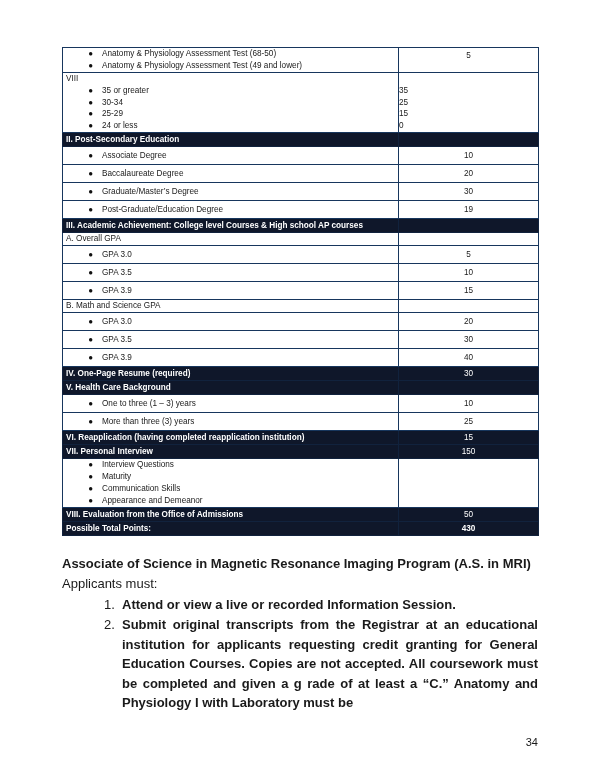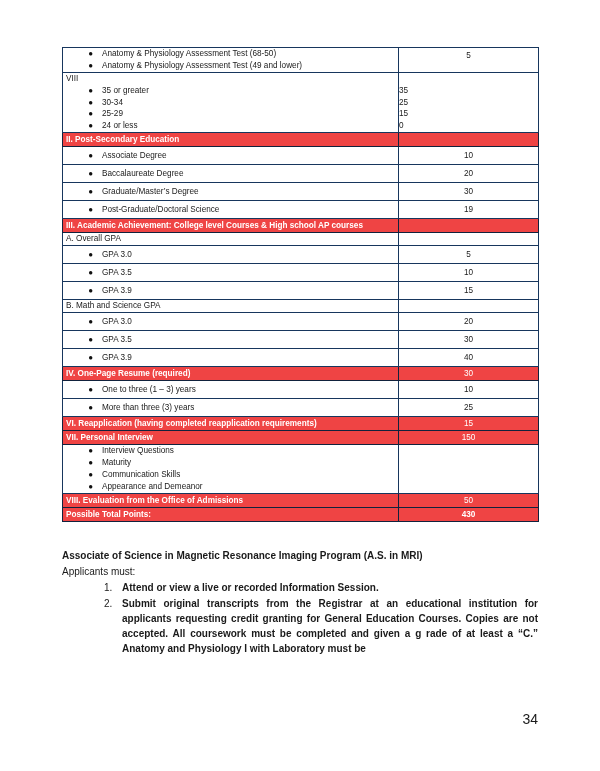--- a/index.html
+++ b/index.html
@@ -80,42 +80,42 @@
   }
   td.stack-pts {
     text-align: left;
     padding: 2px 0;
     line-height: 1.45;
   }
   td.stack-pts div { line-height: 1.45; }
 
   
   tr.section td {
-    background: #ef4444;
+    background: #0f172a;
     color: #ffffff;
     font-weight: bold;
     border-color: #11223d;
   }
   tr.section td.label {
     padding: 2px 4px 2px 3px;
   }
   tr.section td.pts {
     text-align: center;
     padding: 2px 0;
     font-weight: normal;
   }
   tr.section td.pts.bold { font-weight: bold; }
 
   
   td.tall { height: 17px; }
 
   
   .body-copy {
-    margin-top: 26px;
-    font-size: 10px;
+    margin-top: 18px;
+    font-size: 13px;
     line-height: 1.5;
   }
   .body-copy .heading {
     font-weight: bold;
     margin-bottom: 1px;
   }
   .body-copy .lead {
     margin-bottom: 1px;
   }
   ol.req-list {
@@ -137,22 +137,22 @@
   ol.req-list > li .item-text {
     flex: 1 1 auto;
     text-align: justify;
     font-weight: bold;
   }
 
   
   .page-number {
     position: absolute;
     right: 62px;
-    bottom: 44px;
-    font-size: 14px;
+    bottom: 23px;
+    font-size: 11px;
     color: #1a1a1a;
   }
 </style>
 </head>
 <body>
 
 <div class="page">
 
   <table class="score-table">
     <colgroup>
@@ -229,21 +229,21 @@
               <span class="dot">●</span>
               <span class="txt">Graduate/Master’s Degree</span>
             </div>
           </td>
           <td class="pts">30</td>
         </tr>
         <tr>
           <td class="label tall">
             <div class="bullet-line">
               <span class="dot">●</span>
-              <span class="txt">Post-Graduate/Doctoral Science</span>
+              <span class="txt">Post-Graduate/Education Degree</span>
             </div>
           </td>
           <td class="pts">19</td>
         </tr>
         <tr class="section">
           <td class="label">III. Academic Achievement: College level Courses &amp; High school AP courses</td>
           <td class="pts"></td>
         </tr>
         <tr>
           <td class="label">
@@ -308,40 +308,44 @@
               <span class="dot">●</span>
               <span class="txt">GPA 3.9</span>
             </div>
           </td>
           <td class="pts">40</td>
         </tr>
         <tr class="section">
           <td class="label">IV. One-Page Resume (required)</td>
           <td class="pts">30</td>
         </tr>
+        <tr class="section">
+          <td class="label">V. Health Care Background</td>
+          <td class="pts"></td>
+        </tr>
         <tr>
           <td class="label tall">
             <div class="bullet-line">
               <span class="dot">●</span>
               <span class="txt">One to three (1 – 3) years</span>
             </div>
           </td>
           <td class="pts">10</td>
         </tr>
         <tr>
           <td class="label tall">
             <div class="bullet-line">
               <span class="dot">●</span>
               <span class="txt">More than three (3) years</span>
             </div>
           </td>
           <td class="pts">25</td>
         </tr>
         <tr class="section">
-          <td class="label">VI. Reapplication (having completed reapplication requirements)</td>
+          <td class="label">VI. Reapplication (having completed reapplication institution)</td>
           <td class="pts">15</td>
         </tr>
         <tr class="section">
           <td class="label">VII. Personal Interview</td>
           <td class="pts">150</td>
         </tr>
         <tr>
           <td class="stack">
             <div class="bullet-line">
               <span class="dot">●</span>

